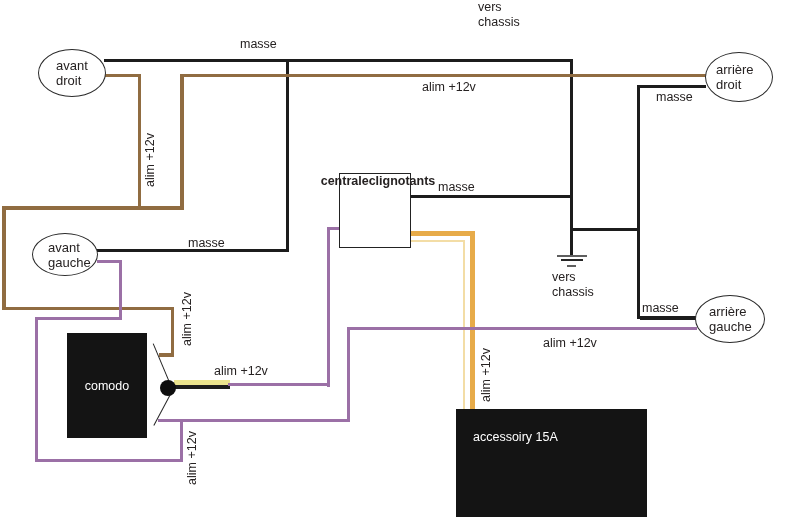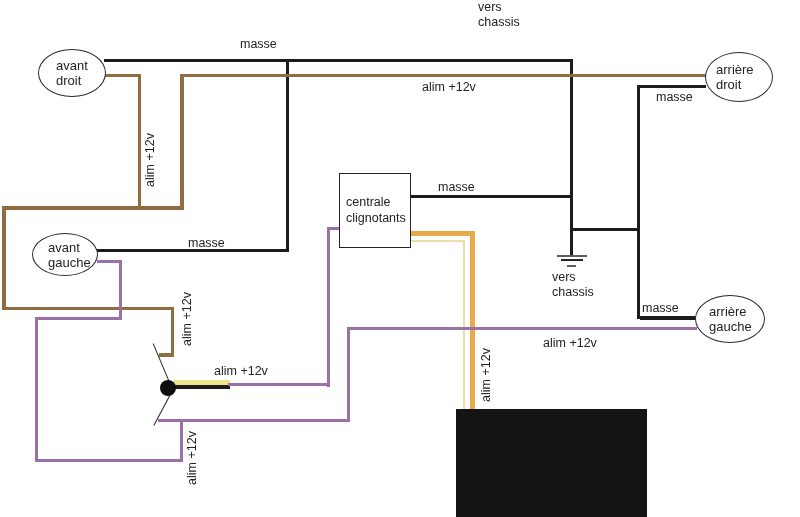--- a/index.html
+++ b/index.html
@@ -17,21 +17,21 @@
   .lbl{position:absolute;font-size:12.5px;line-height:14px;white-space:nowrap;color:#262222;}
   .lbl.two{line-height:15px;}
   .lbl.rot{transform:translate(-50%,-50%) rotate(-90deg);transform-origin:center center;}
   .ellipse{
     position:absolute;background:#fff;border:1.4px solid #2a2a2a;border-radius:50%;
     display:flex;flex-direction:column;justify-content:center;
     font-size:13px;line-height:15px;box-sizing:border-box;z-index:6;
   }
   .blackbox{position:absolute;background:#141414;color:#fff;box-sizing:border-box;z-index:5;}
   .whitebox{position:absolute;background:#fff;border:1.5px solid #222;box-sizing:border-box;z-index:5;
-    display:flex;flex-direction:column;justify-content:center;font-size:12.5px;line-height:15.5px;}
+    display:flex;flex-direction:row;justify-content:center;font-size:12.5px;line-height:15.5px;font-weight:bold;}
   .arm{position:absolute;height:1.4px;background:#222;transform-origin:left center;z-index:4;}
   .dot{position:absolute;width:16px;height:16px;border-radius:50%;background:#0e0e0e;z-index:4;}
   .gbar{position:absolute;height:2.2px;z-index:3;}
   
   .z1{z-index:1}.z2{z-index:2}.z3{z-index:3}
   .lbl{z-index:7}
 </style>
 </head>
 <body>
 
@@ -95,27 +95,31 @@
   </div>
   <div class="ellipse" style="left:705px;top:52px;width:68px;height:50px;padding-left:10px">
     <span>arrière</span>
     <span>droit</span>
   </div>
   <div class="ellipse" style="left:695px;top:295px;width:70px;height:48px;padding-left:13px">
     <span>arrière</span>
     <span>gauche</span>
   </div>
 
+  <div class="blackbox" style="left:67px;top:333px;width:80px;height:105px;display:flex;align-items:center;justify-content:center;font-size:12.5px">
+    <span>comodo</span>
+  </div>
 
   <div class="whitebox" style="left:339px;top:173px;width:72px;height:75px;padding-left:6px">
     <span>centrale</span>
     <span>clignotants</span>
   </div>
 
   <div class="blackbox" style="left:456px;top:409px;width:191px;height:108px;padding:20px 0 0 17px;font-size:12.5px;line-height:16px">
+    <div>accessoiry 15A</div>
   </div>
 
   <div class="lbl" style="left:240px;top:37px">masse</div>
   <div class="lbl" style="left:422px;top:80px">alim +12v</div>
   <div class="lbl" style="left:656px;top:90px">masse</div>
   <div class="lbl" style="left:188px;top:236px">masse</div>
   <div class="lbl" style="left:438px;top:180px">masse</div>
   <div class="lbl" style="left:642px;top:301px">masse</div>
   <div class="lbl" style="left:543px;top:336px">alim +12v</div>
   <div class="lbl" style="left:214px;top:364px">alim +12v</div>

